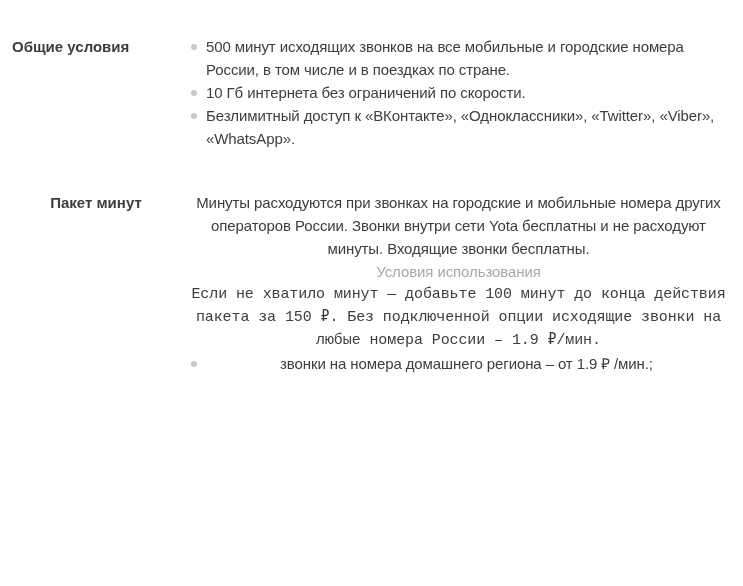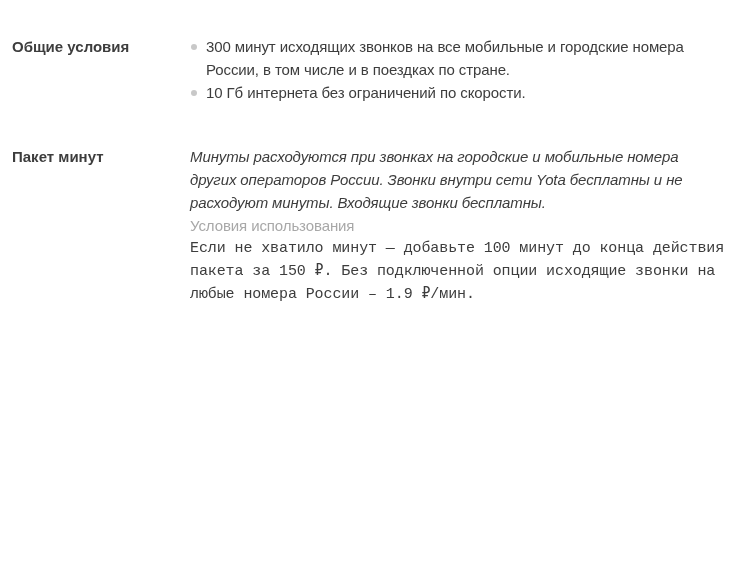--- a/index.html
+++ b/index.html
@@ -21,21 +21,21 @@
     padding: 35px 16px 26px 12px;
     overflow: hidden;
     background: var(--background);
     border-radius: 12px;
   }
   .section {
     display: grid;
     grid-template-columns: 178px 1fr;
     align-items: start;
   }
-  .section + .section { margin-top: 41px; }
+  .section + .section { margin-top: 41px; text-align: center; }
   .section-title {
     font-weight: bold;
     font-size: 15px;
     line-height: 23px;
     padding-right: 10px;
   }
   .section-content {
     max-width: 540px;
     font-size: 15px;
     line-height: 23px;
@@ -54,44 +54,46 @@
     content: "";
     position: absolute;
     left: 1px;
     top: 9px;
     width: 6px;
     height: 6px;
     border-radius: 50%;
     background: var(--bullet);
   }
   .section-content p { margin: 0; }
-  .intro-para    { margin: 0 0 22px 0; font-style: italic; }
+  .intro-para    { margin: 0 0 22px 0; }
   .subheading    { color: var(--muted); margin: 0 0 29px 0; }
   .option-para   { margin: 0 0 14px 0; font-family: Liberation Mono, monospace; }
   .renewal-para  { margin: 0; }
 </style>
 </head>
 <body>
 
 <div class="page">
 
   <div class="section">
     <div class="section-title">Общие условия</div>
     <div class="section-content">
       <ul class="dot-list">
-        <li>300 минут исходящих звонков на все мобильные и городские номера России, в том числе и в поездках по стране.</li>
+        <li>500 минут исходящих звонков на все мобильные и городские номера России, в том числе и в поездках по стране.</li>
         <li>10 Гб интернета без ограничений по скорости.</li>
+        <li>Безлимитный доступ к «ВКонтакте», «Одноклассники», «Twitter», «Viber», «WhatsApp».</li>
       </ul>
     </div>
   </div>
 
   <div class="section">
     <div class="section-title">Пакет минут</div>
     <div class="section-content">
       <p class="intro-para">Минуты расходуются при звонках на городские и мобильные номера других операторов России. Звонки внутри сети Yota бесплатны и не расходуют минуты. Входящие звонки бесплатны.</p>
       <p class="subheading">Условия использования</p>
       <p class="option-para">Если не хватило минут — добавьте 100 минут до конца действия пакета за 150 ₽. Без подключенной опции исходящие звонки на любые номера России – 1.9 ₽/мин.</p>
       <ul class="dot-list">
+        <li>звонки на номера домашнего региона – от 1.9 ₽ /мин.;</li>
       </ul>
     </div>
   </div>
 
 </div>
 
 </body></html>

